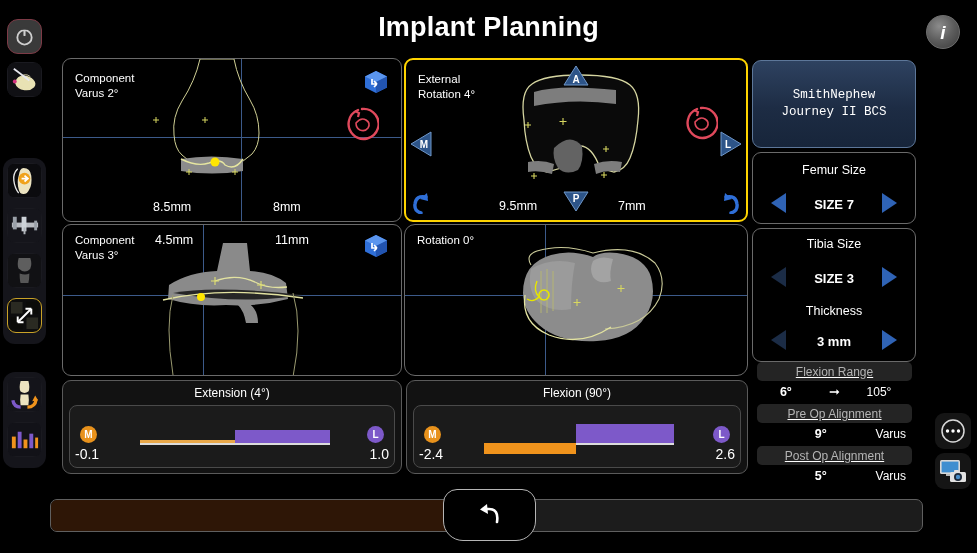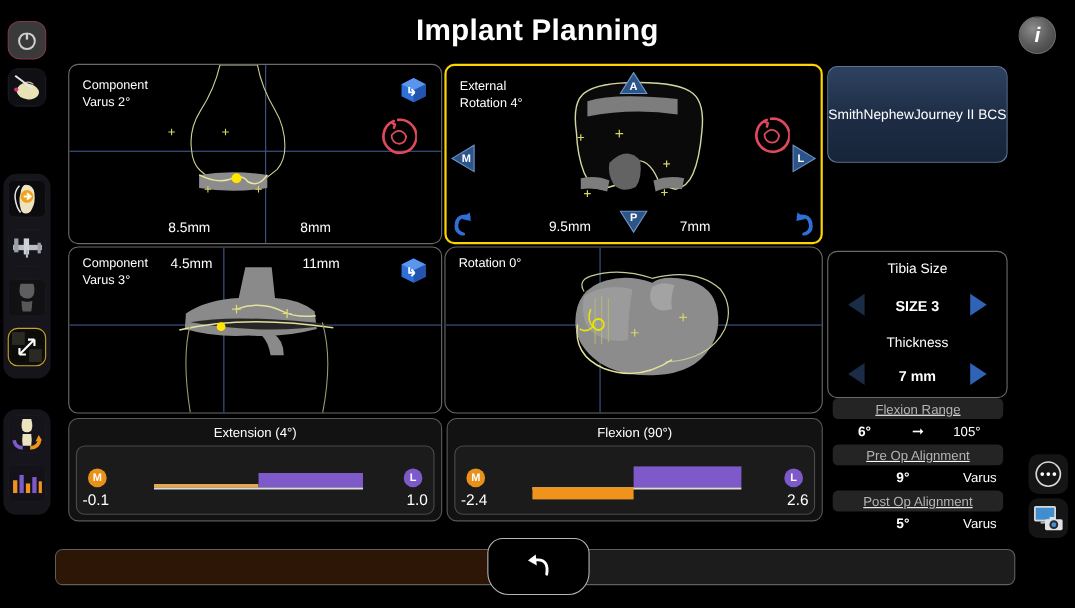--- a/index.html
+++ b/index.html
@@ -80,21 +80,21 @@
   .gap-axis { position: absolute; height: 1.5px; background: #dcdcdc; }
   .gap-bar { position: absolute; }
 
   
   .side-card {
     position: absolute; border: 1px solid #6a6a6a; border-radius: 9px; background: #000;
   }
   .implant-card {
     background: linear-gradient(180deg, #2e4260 0%, #1d2c44 55%, #17253a 100%);
     border: 1px solid #5d7799;
-    display: flex; align-items: center; justify-content: center; 
+    display: flex; align-items: center; justify-content: center; flex-direction: column; font-family: Liberation Mono, monospace;
   }
   .implant-card div { font-size: 12.5px; line-height: 17px; text-align: center; color: #fff; }
   .sc-title { position: absolute; width: 100%; text-align: center; font-size: 12.5px; color: #fff; }
   .sc-value { position: absolute; width: 100%; text-align: center; font-size: 13px; font-weight: bold; color: #fff; }
   .arrow-l, .arrow-r { position: absolute; width: 0; height: 0; }
   .arrow-l { border-top: 10px solid transparent; border-bottom: 10px solid transparent; border-right: 15px solid #2f63b5; }
   .arrow-r { border-top: 10px solid transparent; border-bottom: 10px solid transparent; border-left: 15px solid #2f63b5; }
   .arrow-dim-l { border-right-color: #1b2c46 !important; }
 
   .stat-block { position: absolute; left: 0; width: 100%; text-decoration: underline; }
@@ -392,29 +392,35 @@
       <div class="gap-bar" style="left:70px; top:37px; width:92px; height:11px; background:#f0931c;"></div>
       <div class="gap-bar" style="left:162px; top:18px; width:98px; height:19px; background:#7d59c9;"></div>
     </div>
   </div>
 
   <div class="side-card implant-card" style="left:752px; top:60px; width:164px; height:88px;">
     <div>SmithNephew</div>
     <div>Journey II BCS</div>
   </div>
 
+  <div class="side-card" style="left:752px; top:152px; width:164px; height:72px;">
+    <div class="sc-title" style="top:10px;">Femur Size</div>
+    <div class="sc-value" style="top:44px;">SIZE 7</div>
+    <div class="arrow-l" style="left:18px; top:40px;"></div>
+    <div class="arrow-r" style="right:18px; top:40px;"></div>
+  </div>
 
   <div class="side-card" style="left:752px; top:228px; width:164px; height:134px;">
     <div class="sc-title" style="top:8px;">Tibia Size</div>
     <div class="sc-value" style="top:42px;">SIZE 3</div>
     <div class="arrow-l arrow-dim-l" style="left:18px; top:38px;"></div>
     <div class="arrow-r" style="right:18px; top:38px;"></div>
 
     <div class="sc-title" style="top:75px;">Thickness</div>
-    <div class="sc-value" style="top:105px;">7 mm</div>
+    <div class="sc-value" style="top:105px;">3 mm</div>
     <div class="arrow-l arrow-dim-l" style="left:18px; top:101px;"></div>
     <div class="arrow-r" style="right:18px; top:101px;"></div>
   </div>
 
   <div style="position:absolute; left:757px; top:362px; width:155px; height:124px;">
     <div class="stat-block" style="top:0;">
       <div class="stat-head">Flexion Range</div>
       <div class="stat-row">
         <div class="c1" style="left:-6px; width:45%; text-align:center;">6°</div>
         <div class="mid">➞</div>

